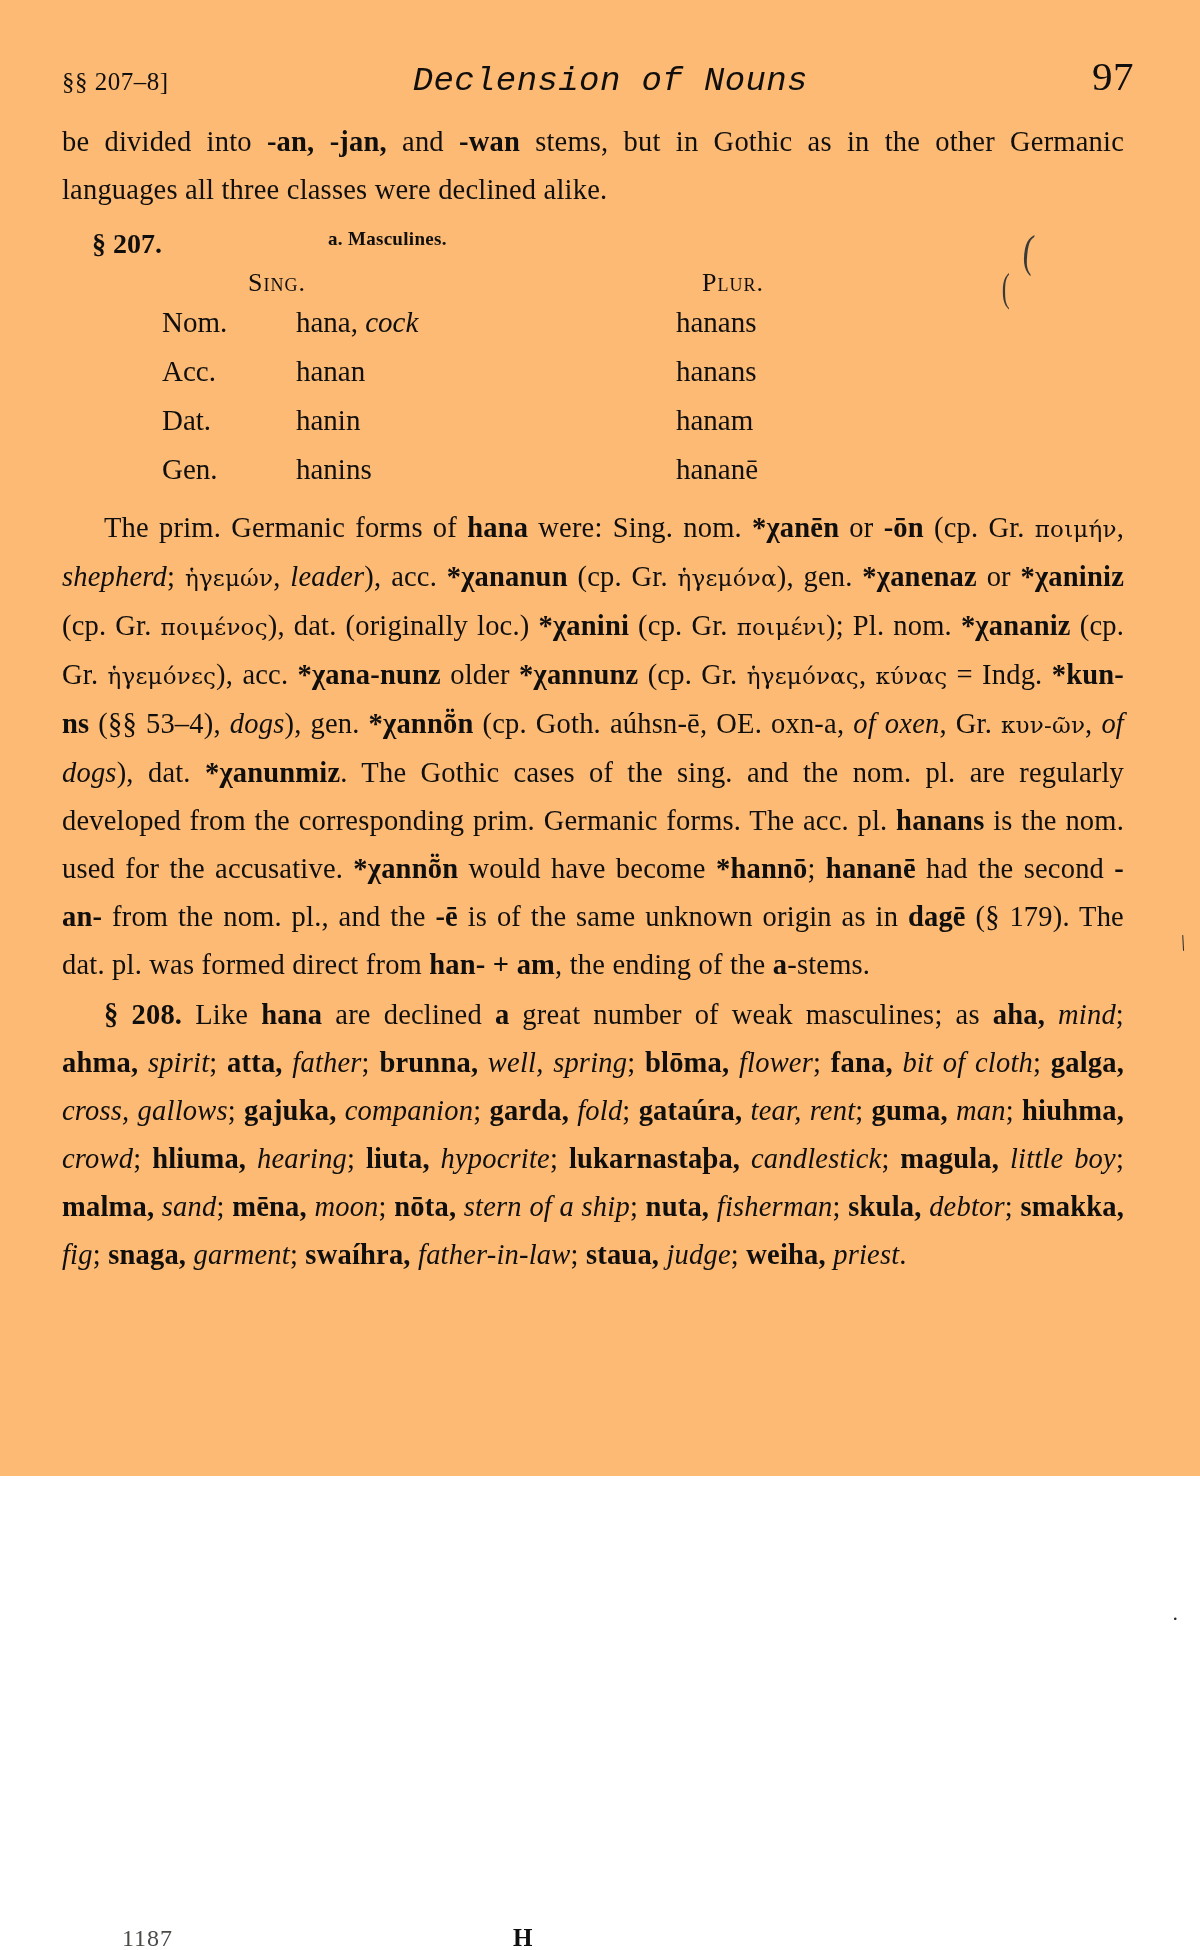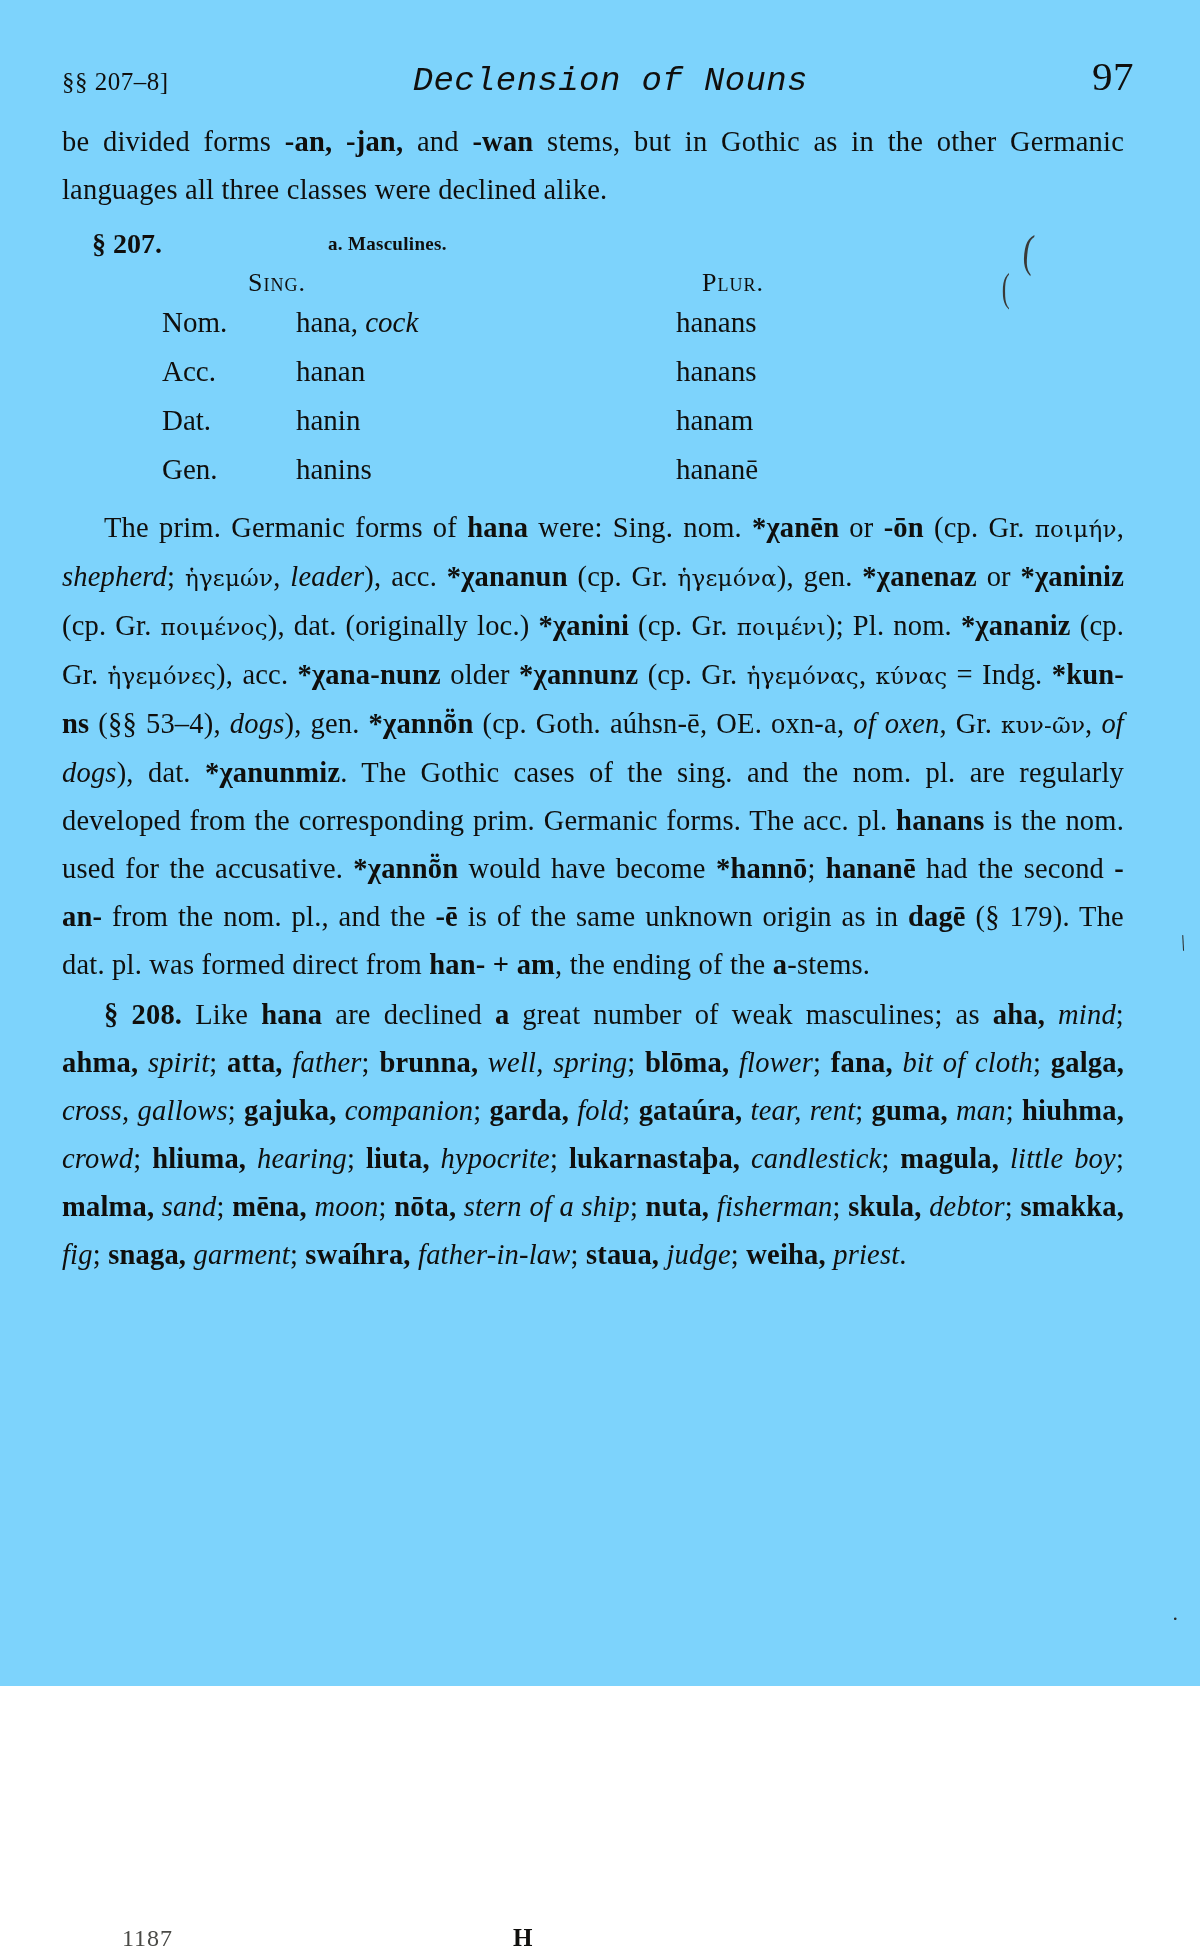--- a/index.html
+++ b/index.html
@@ -12,22 +12,22 @@
     height: 1950px;
     position: relative;
     font-family: "Liberation Serif", serif;
     color: #100f0d;
     overflow: hidden;
   }
   .page {
     position: absolute;
     left: 0; top: 0;
     width: 1200px;
-    height: 1686px;
-    background: #7dd3fc;
+    height: 1476px;
+    background: #fdba74;
   }
   .content {
     position: absolute;
     left: 62px;
     top: 52px;
     width: 1080px;
   }
 
   
   .runhead {
@@ -71,21 +71,21 @@
   .gr { font-size: 23px; font-family: "DejaVu Serif", serif; }
 
   
   .paradigm {
     margin: 14px 0 10px 0;
     position: relative;
     width: 1062px;
   }
   .paradigm .headline {
     display: flex;
-    align-items: center;
+    align-items: flex-start;
     font-size: 28px;
   }
   .paradigm .secnum {
     font-weight: bold;
     margin-left: 30px;
     width: 150px;
   }
   .paradigm .caption {
     font-weight: bold;
     font-size: 19px;
@@ -174,21 +174,21 @@
 
 <div class="page">
   <div class="content">
 
     <div class="runhead">
       <span class="sect">§§ 207–8]</span>
       <span class="title">Declension of Nouns</span>
       <span class="pageno">97</span>
     </div>
 
-    <p class="para"><span>be divided forms </span><span class="b">-an, -jan,</span><span> and </span><span class="b">-wan</span><span> stems, but in Gothic as in the other Germanic languages all three classes were declined alike.</span></p>
+    <p class="para"><span>be divided into </span><span class="b">-an, -jan,</span><span> and </span><span class="b">-wan</span><span> stems, but in Gothic as in the other Germanic languages all three classes were declined alike.</span></p>
 
     <div class="paradigm">
       <div class="headline">
         <span class="secnum">§ 207.</span>
         <span class="caption">a. Masculines.</span>
       </div>
       <div class="colheads">
         <span class="sing sc">Sing.</span>
         <span class="plur sc">Plur.</span>
       </div>

